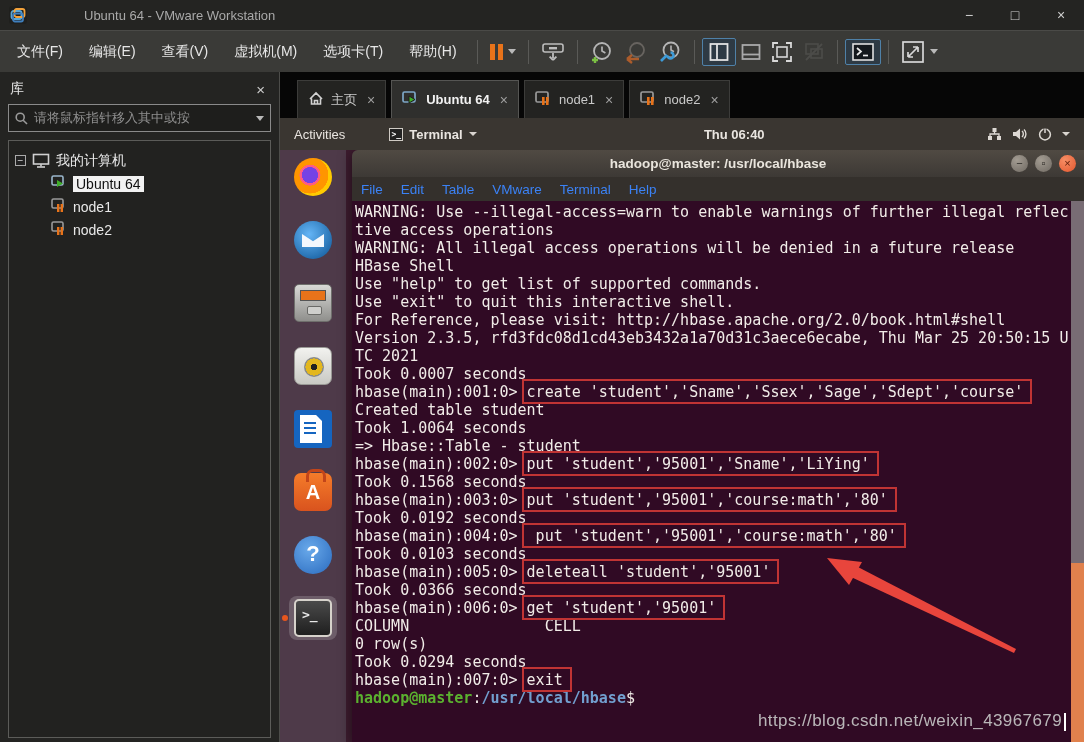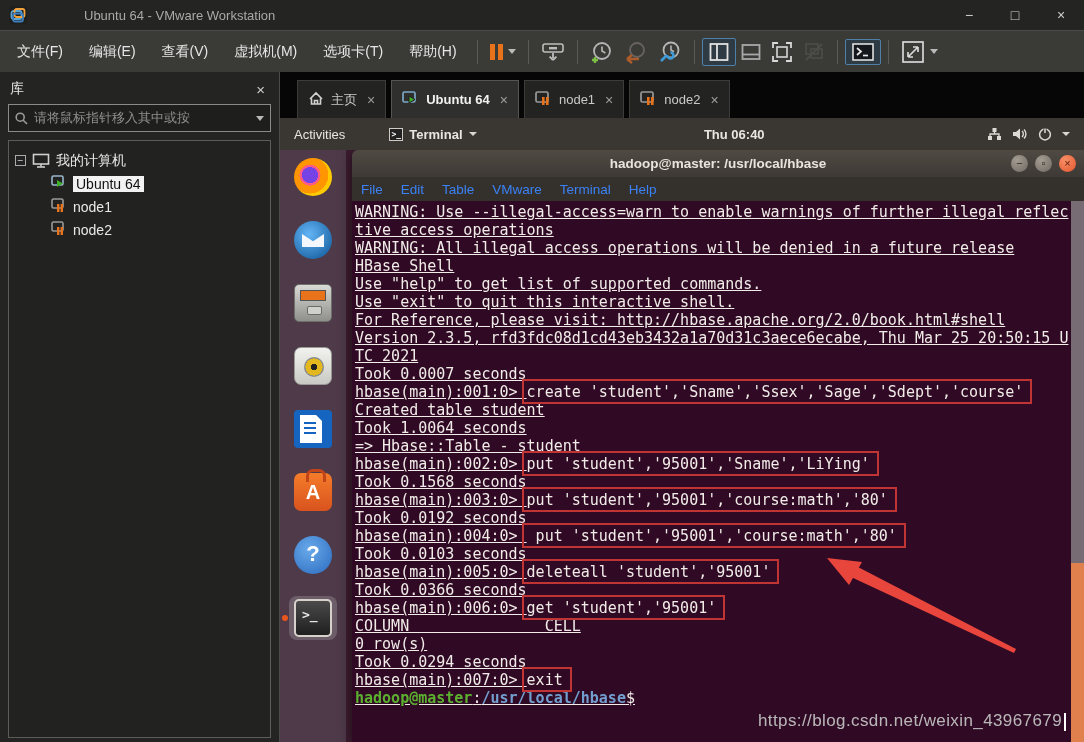--- a/index.html
+++ b/index.html
@@ -121,21 +121,21 @@
     align-items:center; position:relative; flex:0 0 auto; }
   .term-title { flex:1; text-align:center; color:#e9e5dd; font-size:13.5px; font-weight:bold; }
   .term-btns { position:absolute; right:8px; top:5px; display:flex; gap:7px; }
   .tb-circle { width:17px; height:17px; border-radius:50%; background:radial-gradient(circle at 35% 30%, #a39c92, #6f6962);
     color:#2e2b27; font-size:11px; line-height:16px; text-align:center; }
   .tb-circle.close { background:radial-gradient(circle at 35% 30%, #f78e65, #e4572e); color:#5e1c0a; }
   .term-menubar { height:24px; background:#34302c; display:flex; align-items:center; flex:0 0 auto; }
   .term-menu-item { color:#3b82f6; font-size:13.5px; padding:0 9px; }
   .term-body { flex:1; position:relative; background:var(--terminal-bg); min-height:0; }
   .term-text { position:absolute; inset:2px 14px 0 3px; font:15px/18px "DejaVu Sans Mono", monospace;
-    color:#f1ece8; white-space:pre; overflow:hidden;text-decoration:underline; }
+    color:#f1ece8; white-space:pre; overflow:hidden; }
   .tline { height:18px; }
   .redbox { position:relative; display:inline-block; }
   .redbox::after { content:""; position:absolute; left:-5px; right:-9px; top:-4px; bottom:-3px;
     border:2px solid var(--annot-red); pointer-events:none; }
   .p-user { color:var(--prompt-green); font-weight:bold; }
   .p-path { color:var(--path-blue); font-weight:bold; }
   .term-scroll { position:absolute; right:0; top:0; bottom:0; width:13px; background:#786c74; }
   .term-thumb { position:absolute; left:0; right:0; top:67%; bottom:0; background:#e0814d; }
 
   

